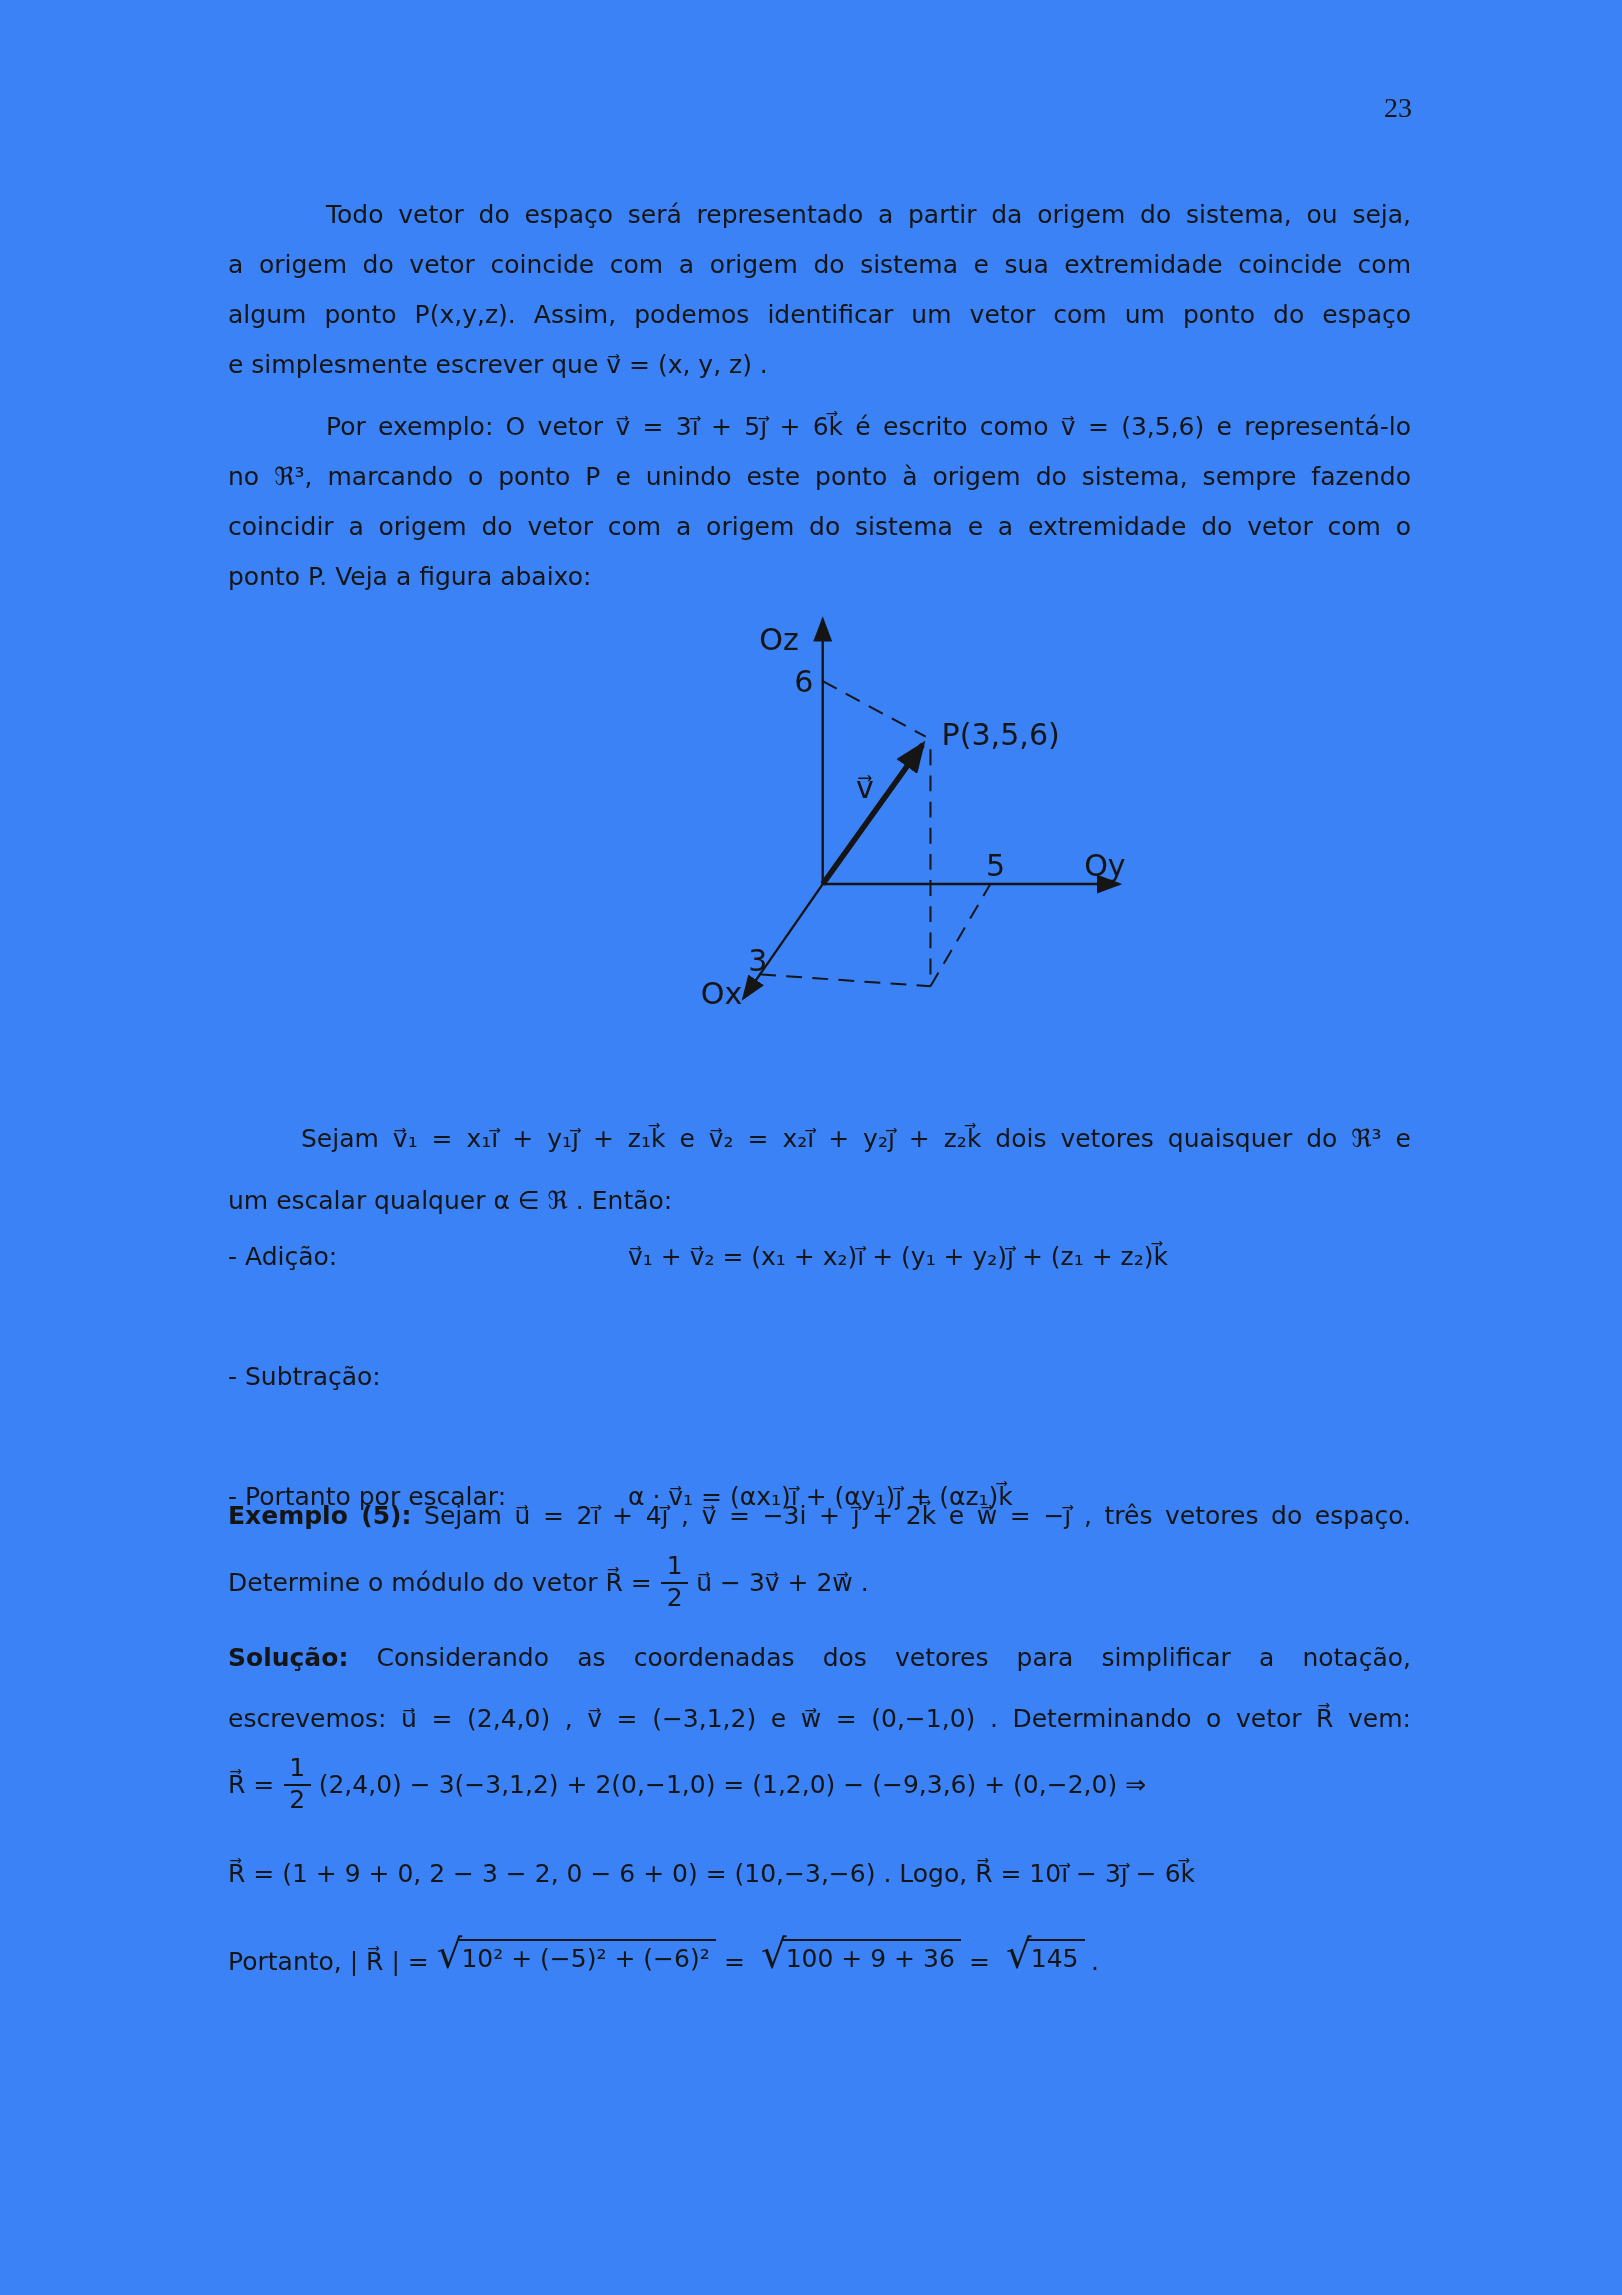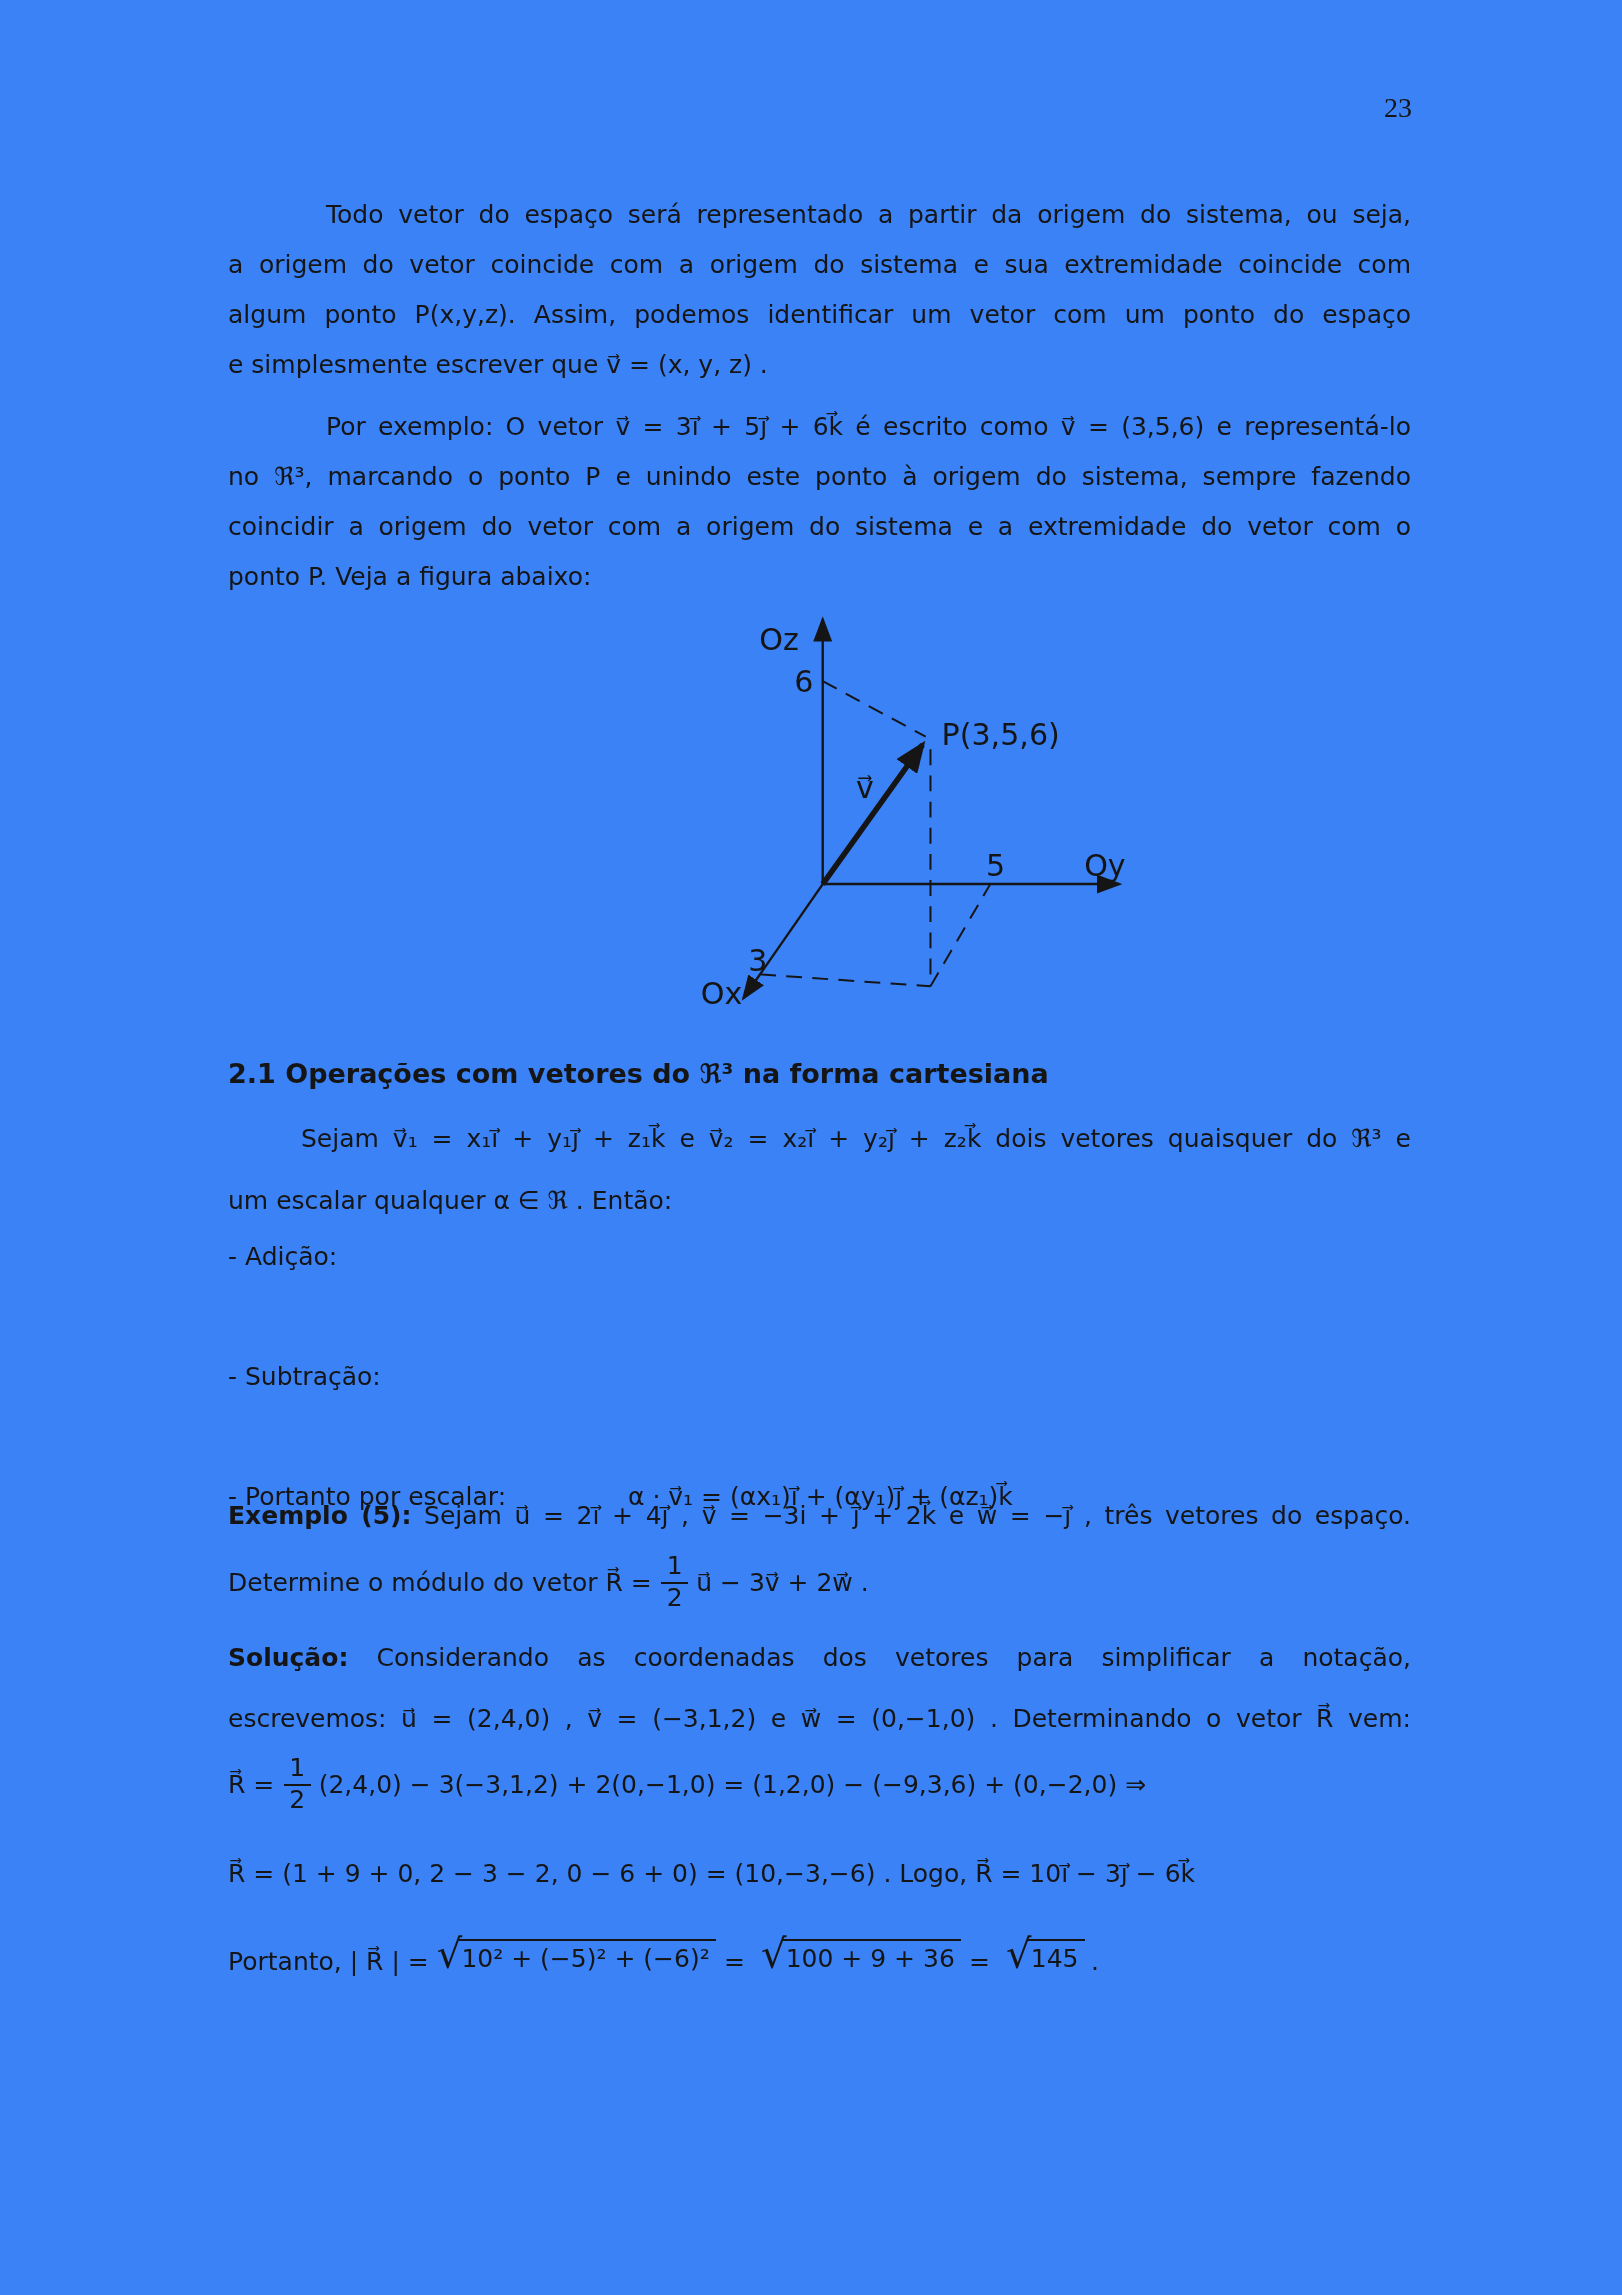--- a/index.html
+++ b/index.html
@@ -89,27 +89,27 @@
     <text x="138" y="80">Oz</text>
     <text x="548" y="366">Oy</text>
     <text x="64" y="528">Ox</text>
     <text x="182" y="134">6</text>
     <text x="424" y="366">5</text>
     <text x="124" y="486">3</text>
     <text x="368" y="200">P(3,5,6)</text>
     <text x="260" y="268">v⃗</text>
   </svg>
 
-  <div class="abs heading" style="top:1058px; left:228px;">2.1 Operações com vetores do ℜ³ na forma cartesiana</div>
 
   <div class="abs block mline" style="top:1171px; left:228px;">um escalar qualquer α ∈ ℜ . Então:</div>
   <div class="abs block mline just" style="top:1109px; left:228px; text-indent:73px;">Sejam  v⃗₁ = x₁i⃗ + y₁j⃗ + z₁k⃗  e  v⃗₂ = x₂i⃗ + y₂j⃗ + z₂k⃗  dois vetores quaisquer do ℜ³ e</div>
 
   <div class="abs block oprow" style="top:1229px; left:228px;">
     <span>- Adição:</span>
+    <span class="formula">v⃗₁ + v⃗₂ = (x₁ + x₂)i⃗ + (y₁ + y₂)j⃗ + (z₁ + z₂)k⃗</span>
   </div>
   <div class="abs block oprow" style="top:1294px; left:228px;">
     <span>- Subtração:</span>
   </div>
   <div class="abs block oprow" style="top:1359px; left:228px;">
     <span>- Portanto por escalar:</span>
     <span class="formula">α · v⃗₁ = (αx₁)i⃗ + (αy₁)j⃗ + (αz₁)k⃗</span>
   </div>
 
   <div class="abs block mline just" style="top:1486px; left:228px;">

